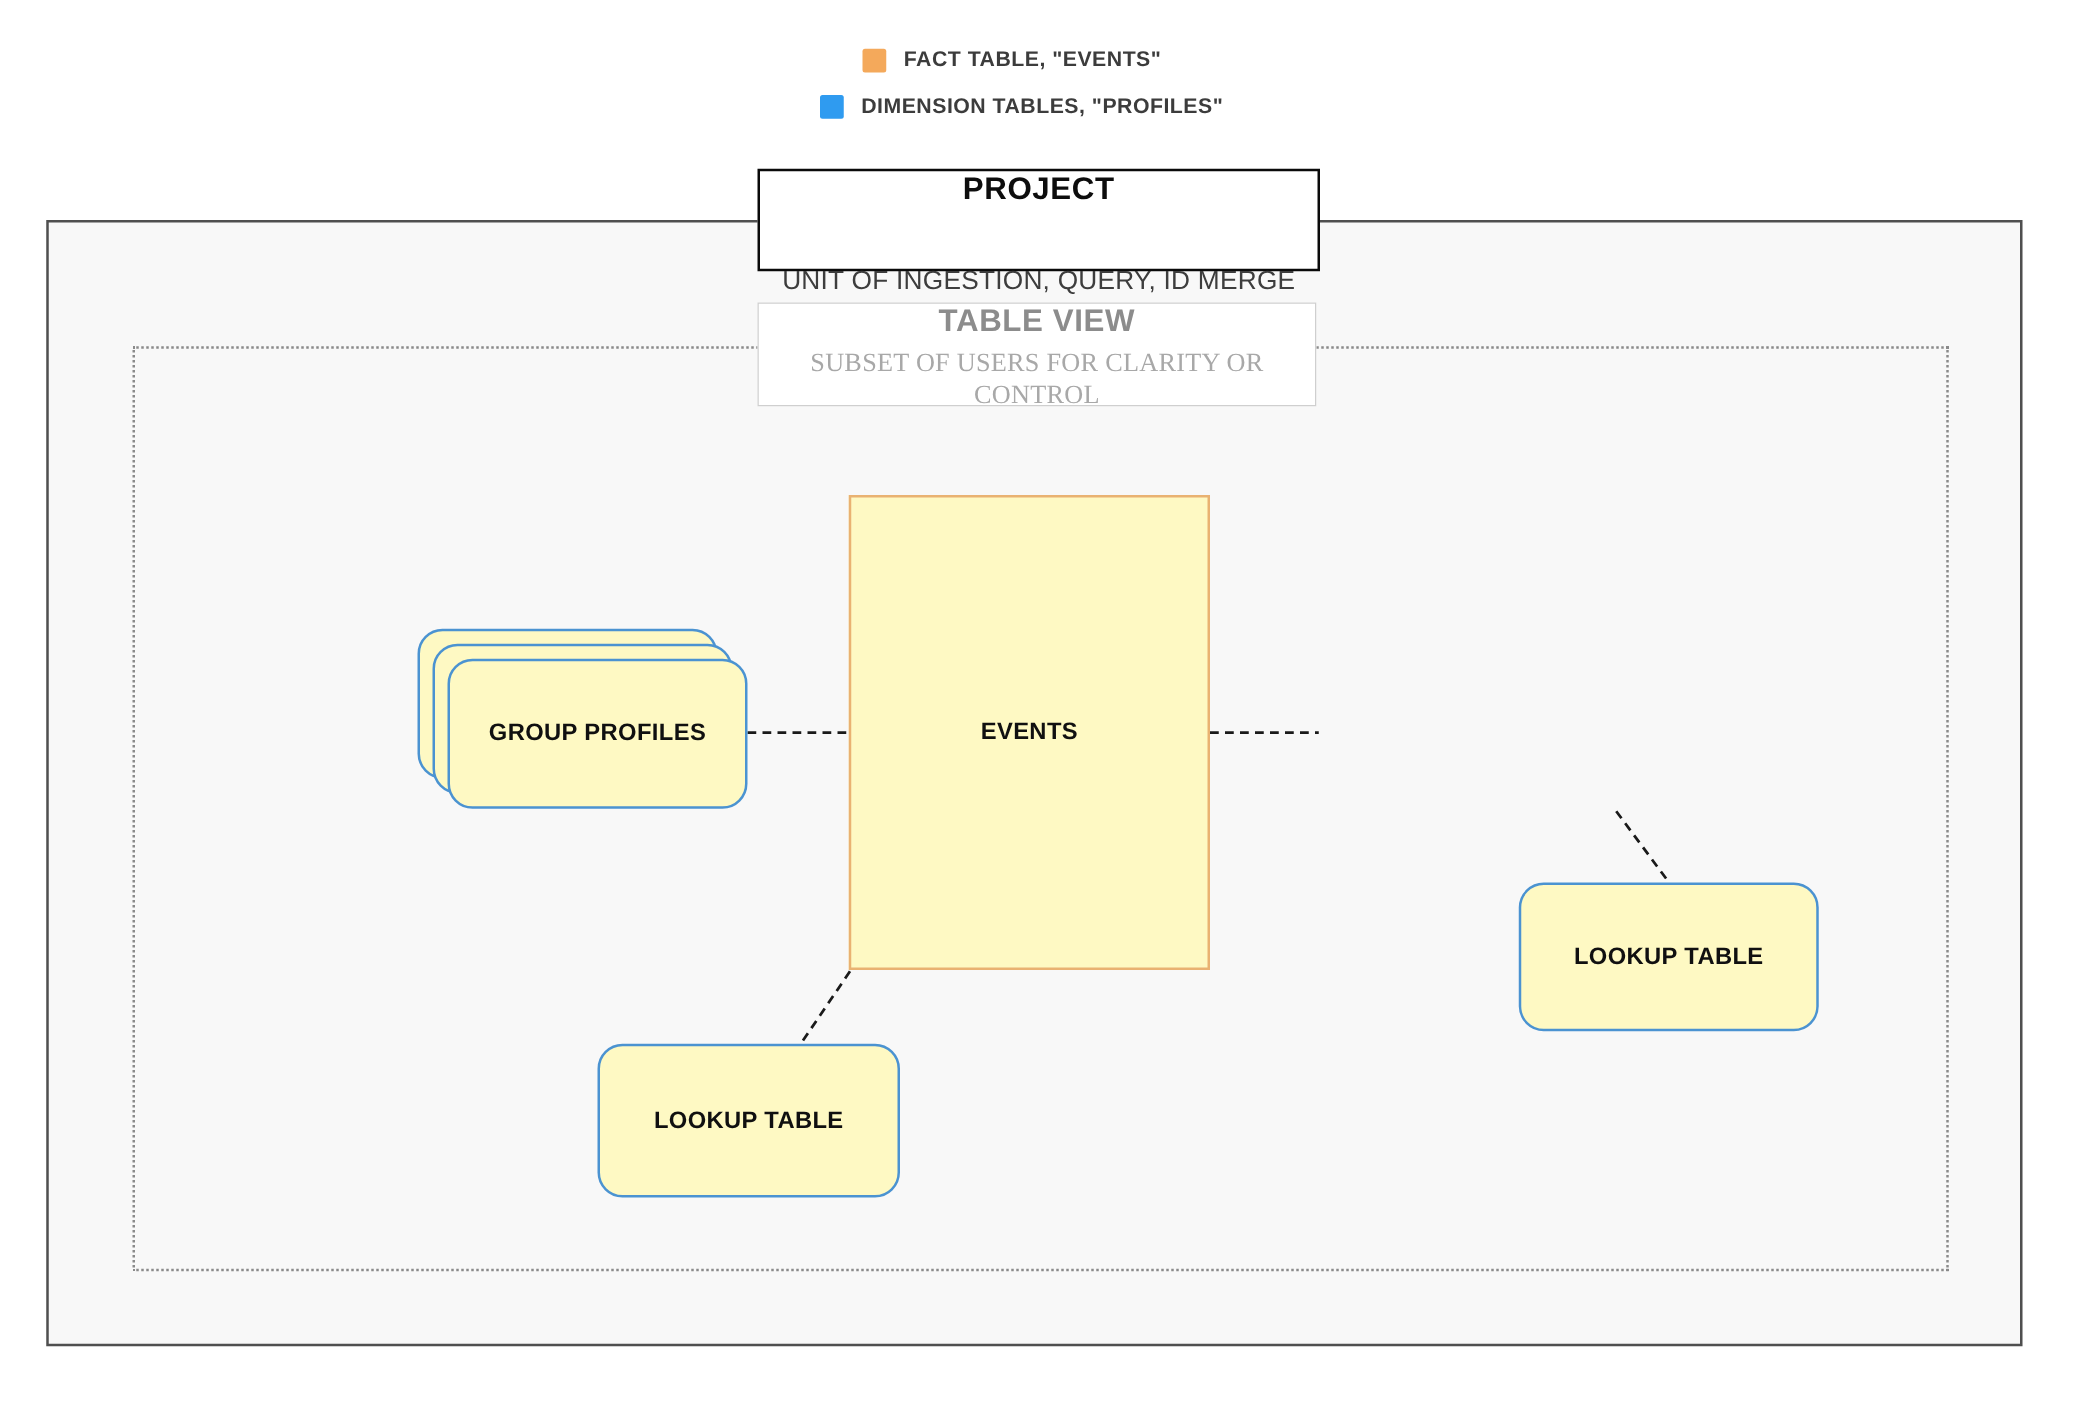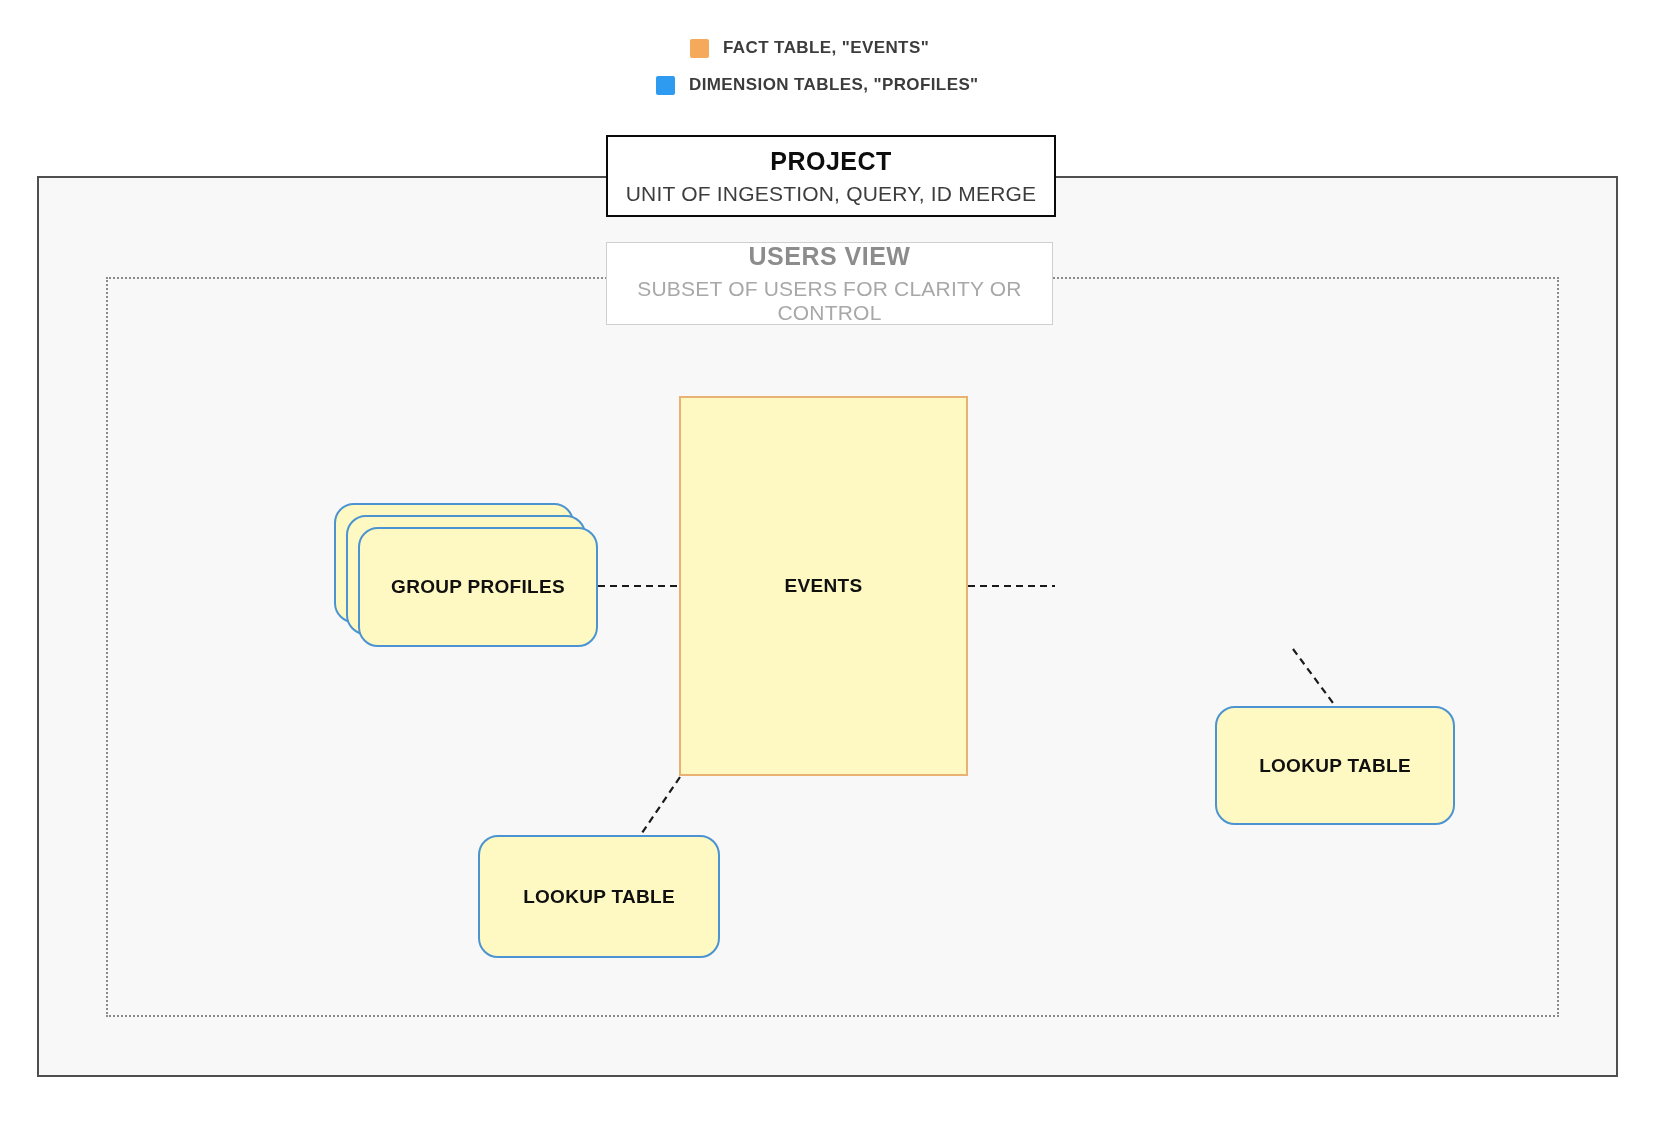--- a/index.html
+++ b/index.html
@@ -67,21 +67,21 @@
 
   
   .header-box {
     position: absolute;
     box-sizing: border-box;
     background: #ffffff;
     text-align: center;
     z-index: 4;
     display: flex;
     flex-direction: column;
-    justify-content: center;
+    justify-content: flex-start;
     gap: 6px;
   }
   .project-box {
     left: 606px;
     top: 135px;
     width: 450px;
     height: 82px;
     border: 2px solid #0A0A0A;
   }
   .data-view-box {
@@ -94,23 +94,23 @@
   .header-title {
     font-size: 25px;
     font-weight: bold;
     letter-spacing: 0.5px;
   }
   .header-subtitle {
     font-size: 21px;
     letter-spacing: 0.2px;
   }
   .project-box .header-title { color: #0D0D0D; }
-  .project-box .header-subtitle { color: #3D3D3D; }
+  .project-box .header-subtitle { color: #3D3D3D; margin-top: 41px; }
   .data-view-box .header-title { color: #8C8C8C; }
-  .data-view-box .header-subtitle { color: #A8A8A8; }
+  .data-view-box .header-subtitle { color: #A8A8A8; font-family: Liberation Serif, serif; }
 
   
   svg.connectors {
     position: absolute;
     left: 0;
     top: 0;
     z-index: 2;
   }
   .connector {
     stroke: #1A1A1A;
@@ -176,21 +176,21 @@
     <line class="connector" x1="968" y1="586" x2="1055" y2="586"></line>
     <line class="connector" x1="1293" y1="649" x2="1333" y2="703"></line>
     <line class="connector" x1="680" y1="777" x2="642" y2="833"></line>
   </svg>
 
   <div class="header-box project-box">
     <div class="header-title">PROJECT</div>
     <div class="header-subtitle">UNIT OF INGESTION, QUERY, ID MERGE</div>
   </div>
   <div class="header-box data-view-box">
-    <div class="header-title">USERS VIEW</div>
+    <div class="header-title">TABLE VIEW</div>
     <div class="header-subtitle">SUBSET OF USERS FOR CLARITY OR CONTROL</div>
   </div>
 
   <div class="node stack-back"></div>
   <div class="node stack-middle"></div>
   <div class="node group-profiles">
     <span class="node-label">GROUP PROFILES</span>
   </div>
 
   <div class="node events">

